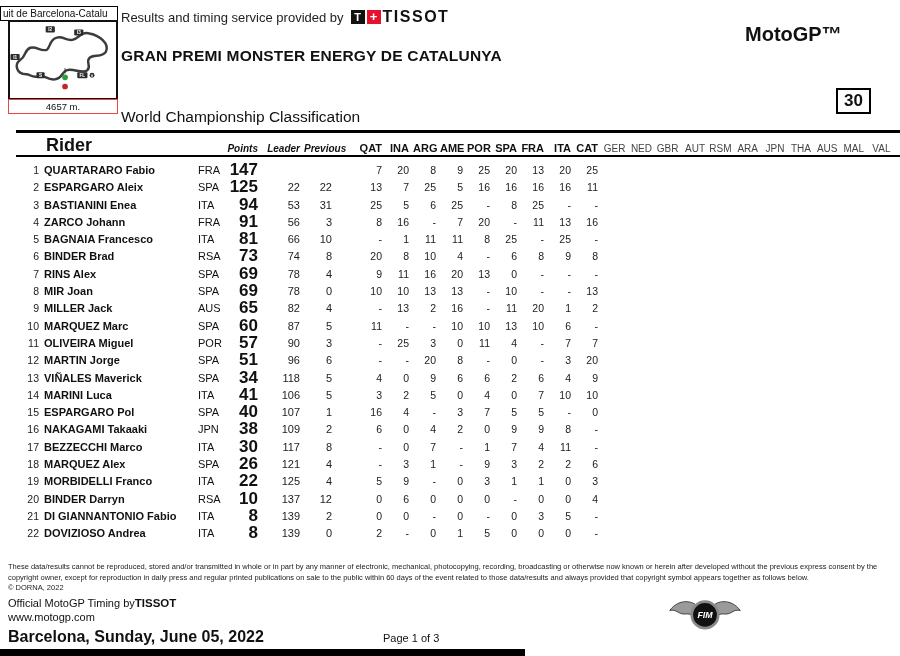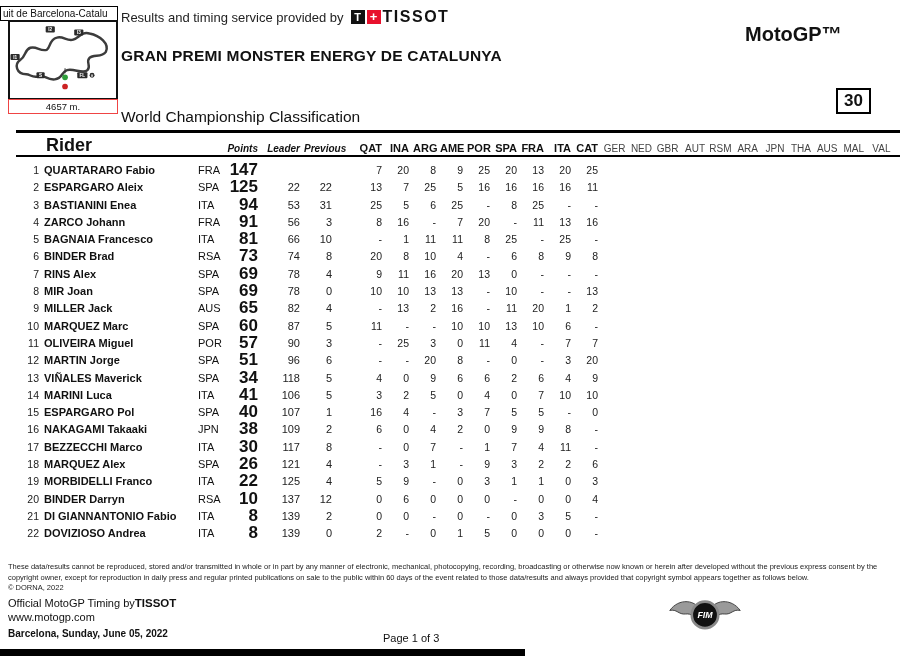--- a/index.html
+++ b/index.html
@@ -48,21 +48,21 @@
   .c-prev{text-align:right;padding-right:10px;font-size:11px;color:#222;}
   .c-race{text-align:right;padding-right:4px;font-size:10.5px;color:#222;}
   .c-up{text-align:right;}
 
   
   .disclaimer{position:absolute;left:8px;top:562px;width:886px;font-size:7.5px;color:#222;line-height:1.4;}
   .disclaimer div{white-space:nowrap;overflow:hidden;}
   .timing-line{position:absolute;left:8px;top:597px;font-size:11px;}
   .timing-line b{font-size:11.5px;}
   .website{position:absolute;left:8px;top:611px;font-size:11px;}
-  .date-line{position:absolute;left:8px;top:628px;font-size:10px;font-weight:bold;}
+  .date-line{position:absolute;left:8px;top:628px;font-size:16px;font-weight:bold;}
   .page-info{position:absolute;left:383px;top:632px;font-size:11px;}
   .fim-logo{position:absolute;left:668px;top:590px;}
   .motogp-logo{position:absolute;left:752px;top:574px;}
   .bottom-bar{position:absolute;left:0;top:649px;width:525px;height:7px;background:#000;}
 </style>
 </head>
 <body>
 
 <div class="page">
 

